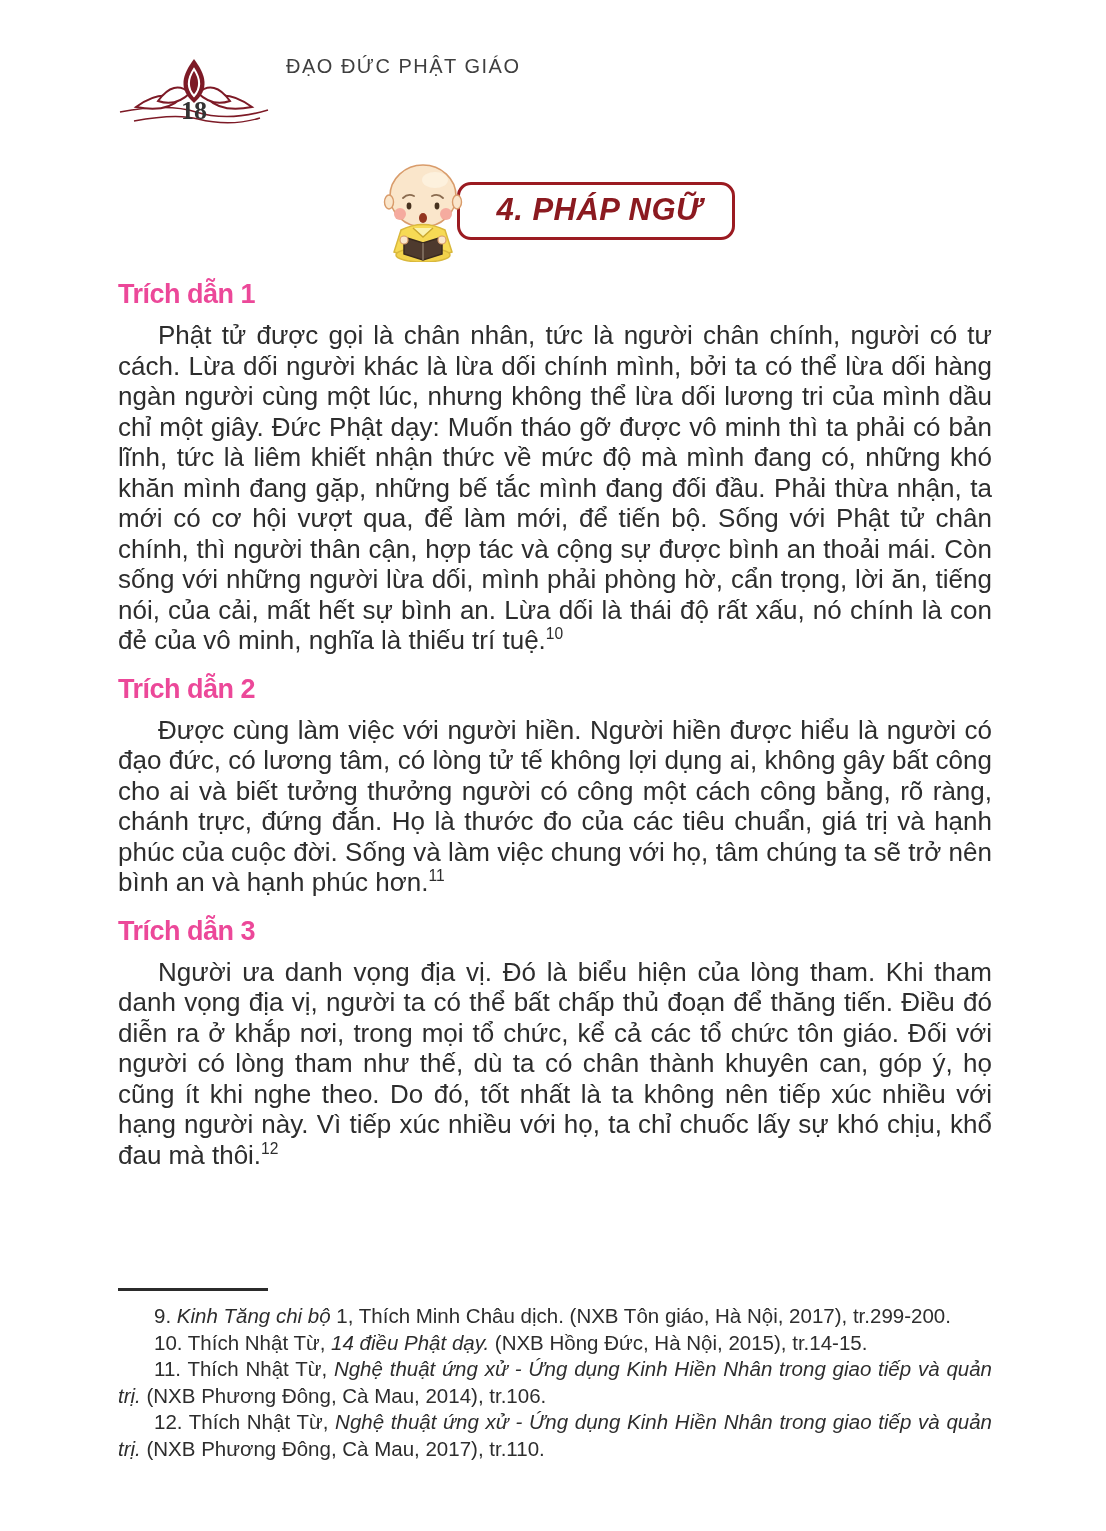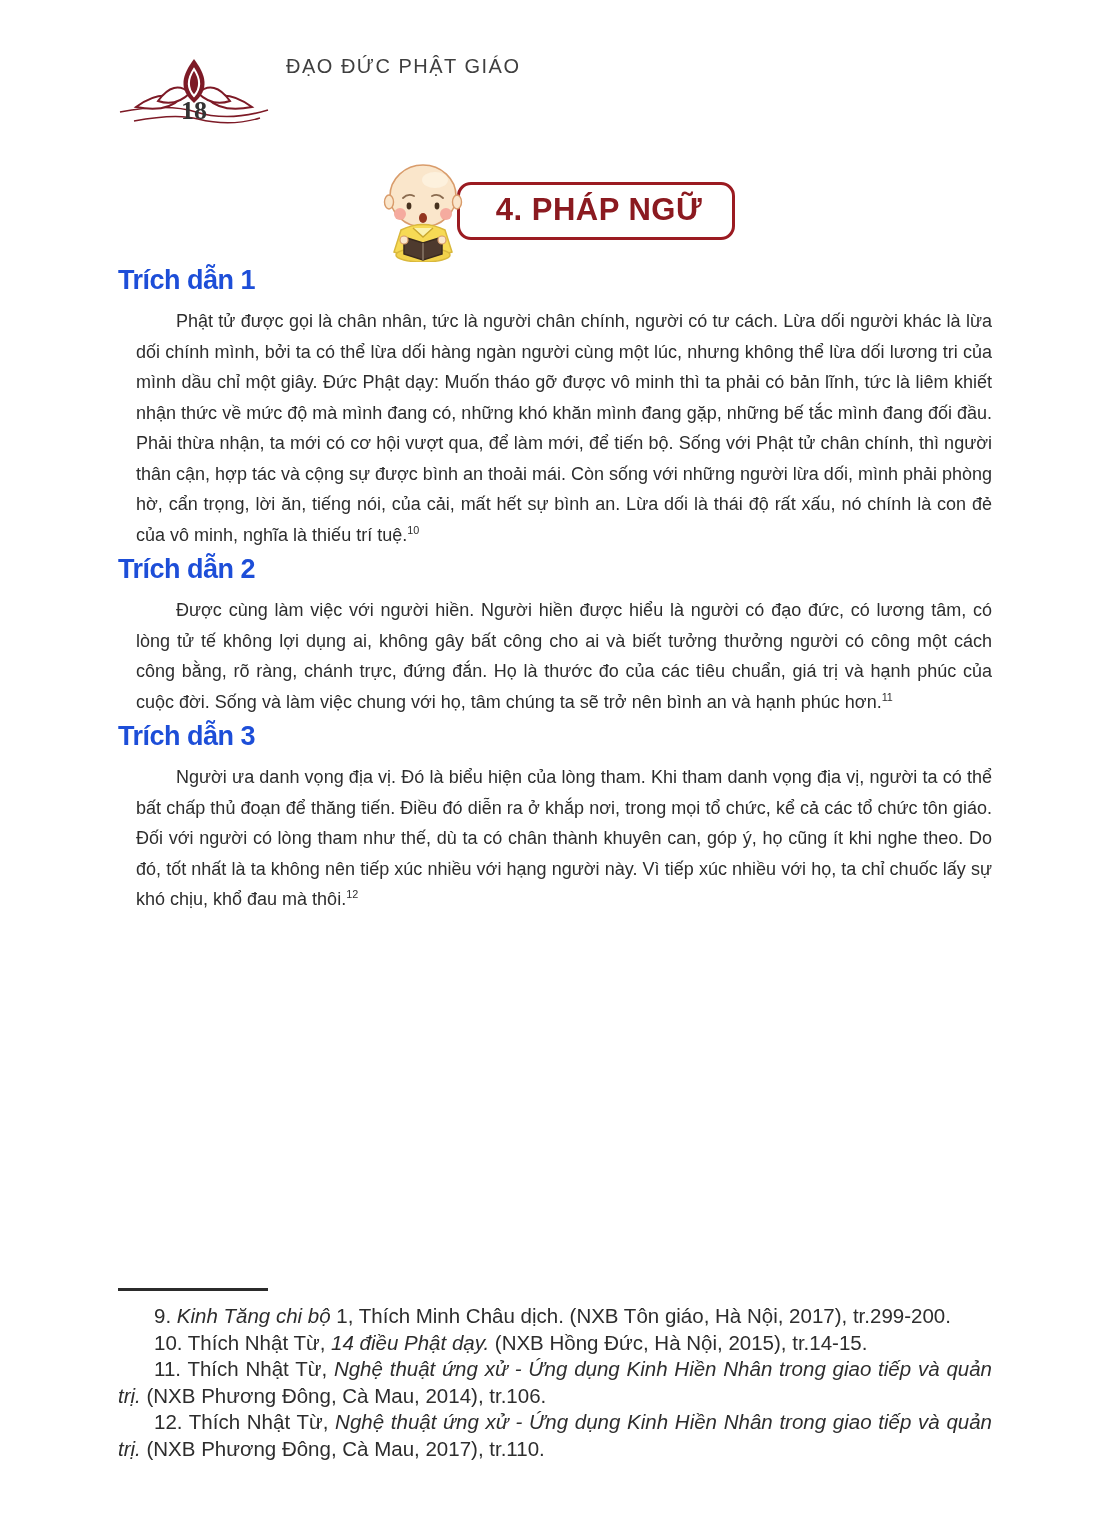--- a/index.html
+++ b/index.html
@@ -41,49 +41,48 @@
     line-height: 0;
   }
   
   .badge-row {
     margin-top: 26px;
     display: flex;
     justify-content: center;
     align-items: center;
     height: 100px;
   }
-  .badge-group { display: flex; align-items: center; position: relative; }
+  .badge-group { display: flex; align-items: center; position: relative; font-style: italic; }
   .mascot { position: relative; z-index: 2; margin-right: -14px; margin-top: 4px; }
   .badge-label {
     border: 3px solid var(--accent, #9b1b21);
     border-radius: 14px;
     background: #ffffff;
     padding: 7px 30px 9px 36px;
     font-size: 31px;
     font-weight: 700;
     color: #8b1a20;
     letter-spacing: 0.5px;
     white-space: nowrap;
   }
   
   .quote-heading {
-    margin-top: 4px;
+    margin-top: 18px;
     margin-bottom: 10px;
     font-size: 27px;
     font-weight: 700;
-    color: #1d4ed8;
+    color: #ec4899;
     letter-spacing: -0.5px;
   }
   .quote-text {
-    font-size: 18px;
+    font-size: 26px;
     line-height: 30.5px;
     text-align: justify;
     text-indent: 40px;
     color: #2d2d2d;
-    margin-left: 18px;
   }
   
   .footnotes {
     position: absolute;
     left: 118px;
     right: 114px;
     top: 1288px;
   }
   .footnote-divider {
     width: 150px;

